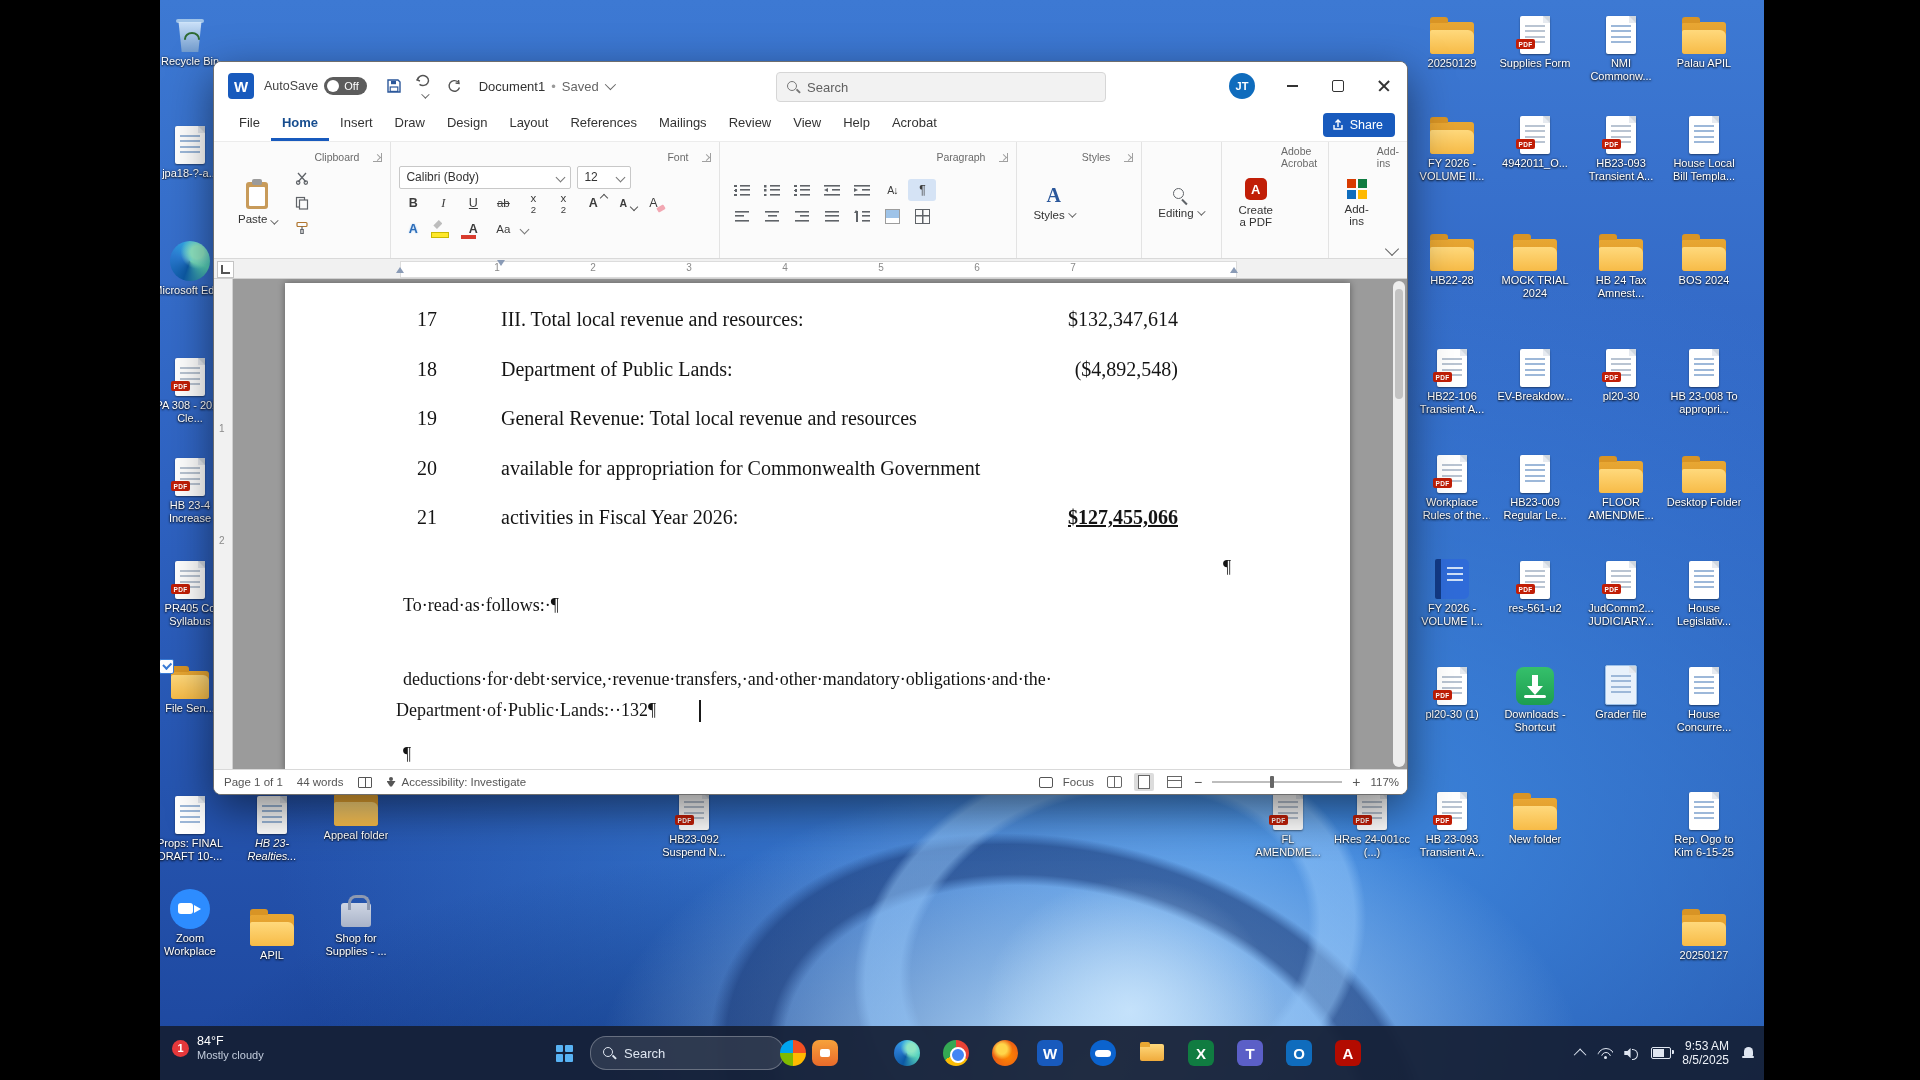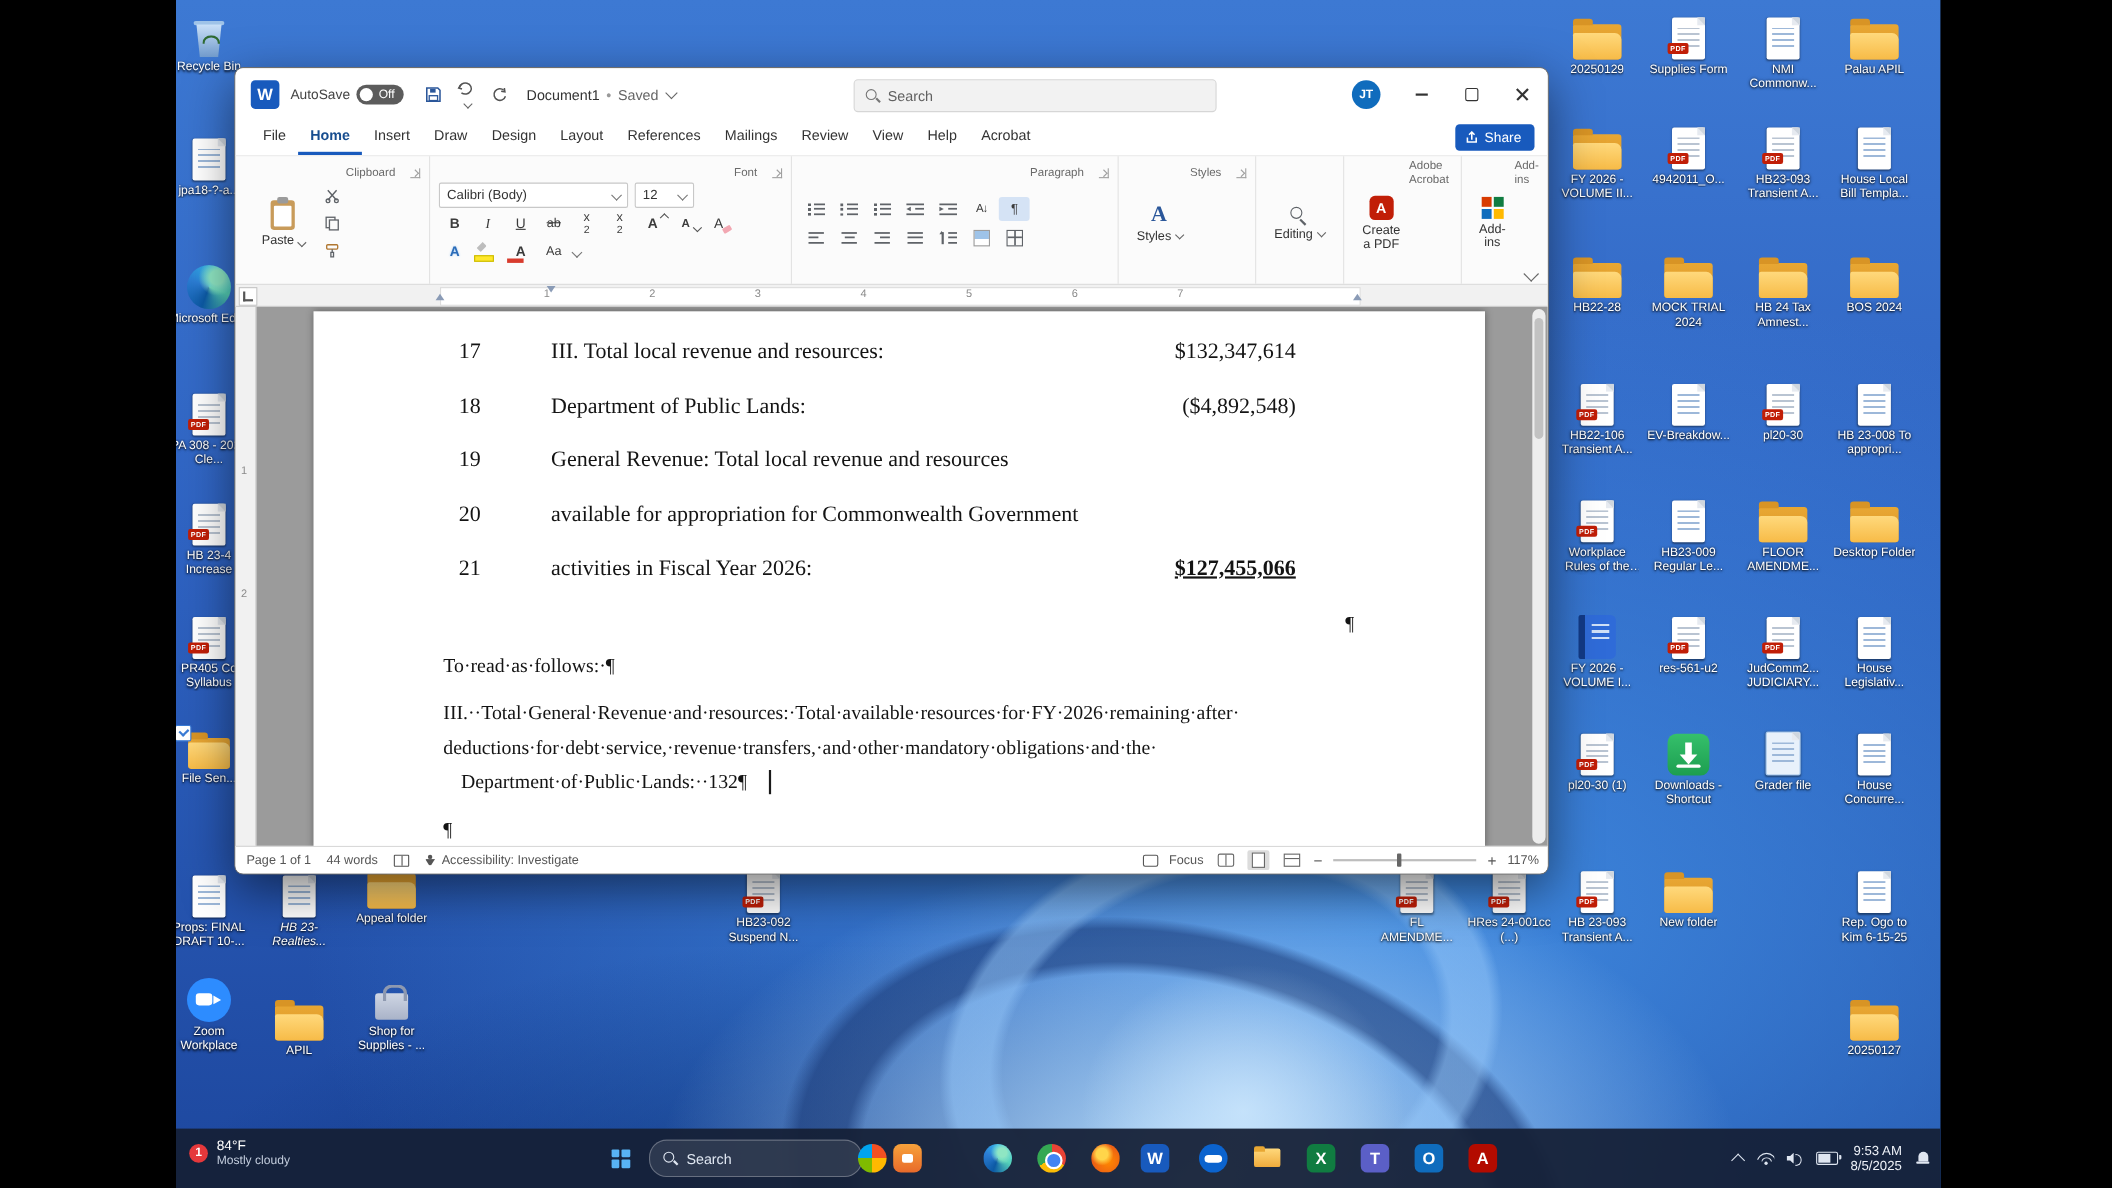--- a/index.html
+++ b/index.html
@@ -981,23 +981,22 @@
           </div>
           <div class="dl" style="top: 173.5px;">
             <span class="dl-num">20</span>
             <span class="dl-text">available for appropriation for Commonwealth Government</span>
           </div>
           <div class="dl" style="top: 223px;">
             <span class="dl-num">21</span>
             <span class="dl-text">activities in Fiscal Year 2026:</span>
             <span class="dl-amt b">$127,455,066</span>
           </div>
-          <div class="ptext" style="left: 118px; top: 355px;">III.··Total·General·Revenue·and·resources:·Total·available·resources·for·FY·2026·remaining·after·</div>
           <div class="ptext" style="left: 118px; top: 386px;">deductions·for·debt·service,·revenue·transfers,·and·other·mandatory·obligations·and·the·</div>
-          <div class="ptext" style="left: 134px; top: 417px; text-align: right;">Department·of·Public·Lands:··132¶</div>
+          <div class="ptext" style="left: 111px; top: 417px; text-align: right;">Department·of·Public·Lands:··132¶</div>
         </div>
       <div class="vsb">
           <i></i>
         </div>
     </div>
 
     <div class="statusbar">
       <span>Page 1 of 1</span>
       <span>44 words</span>
       <span class="book-ic"></span>

